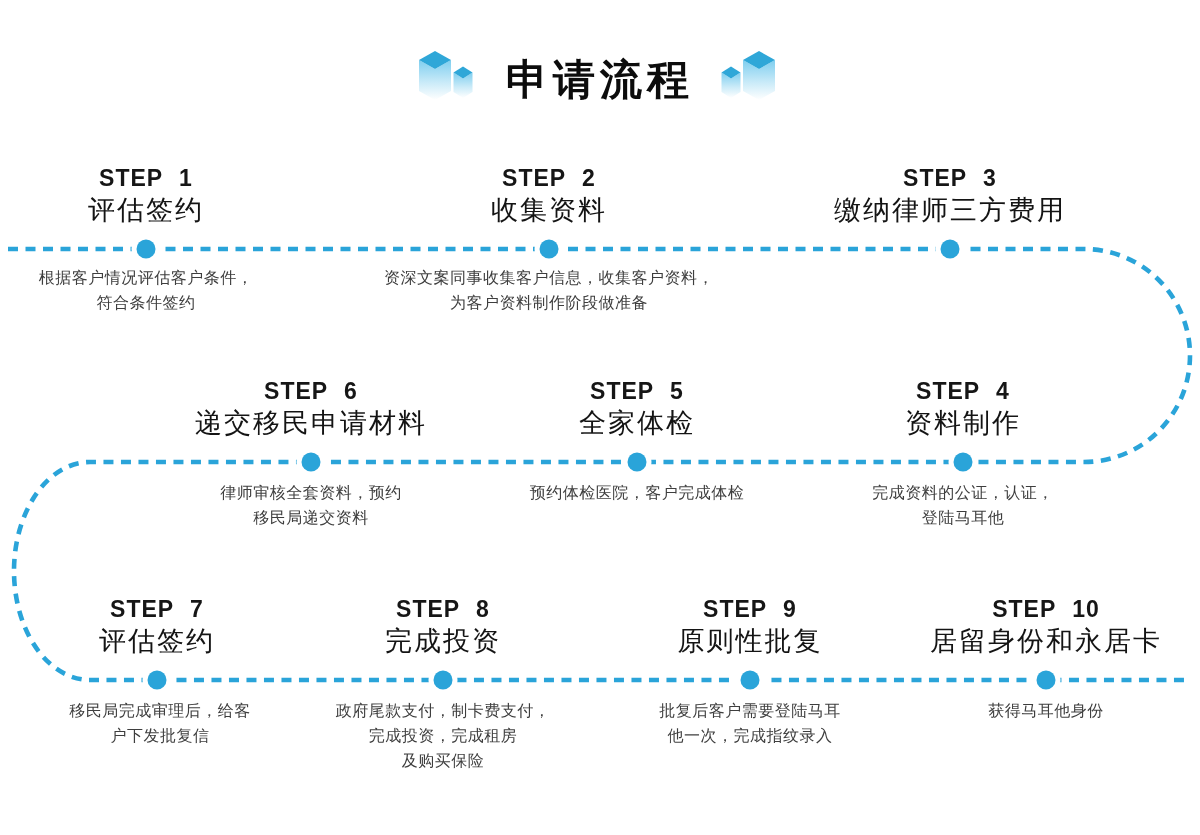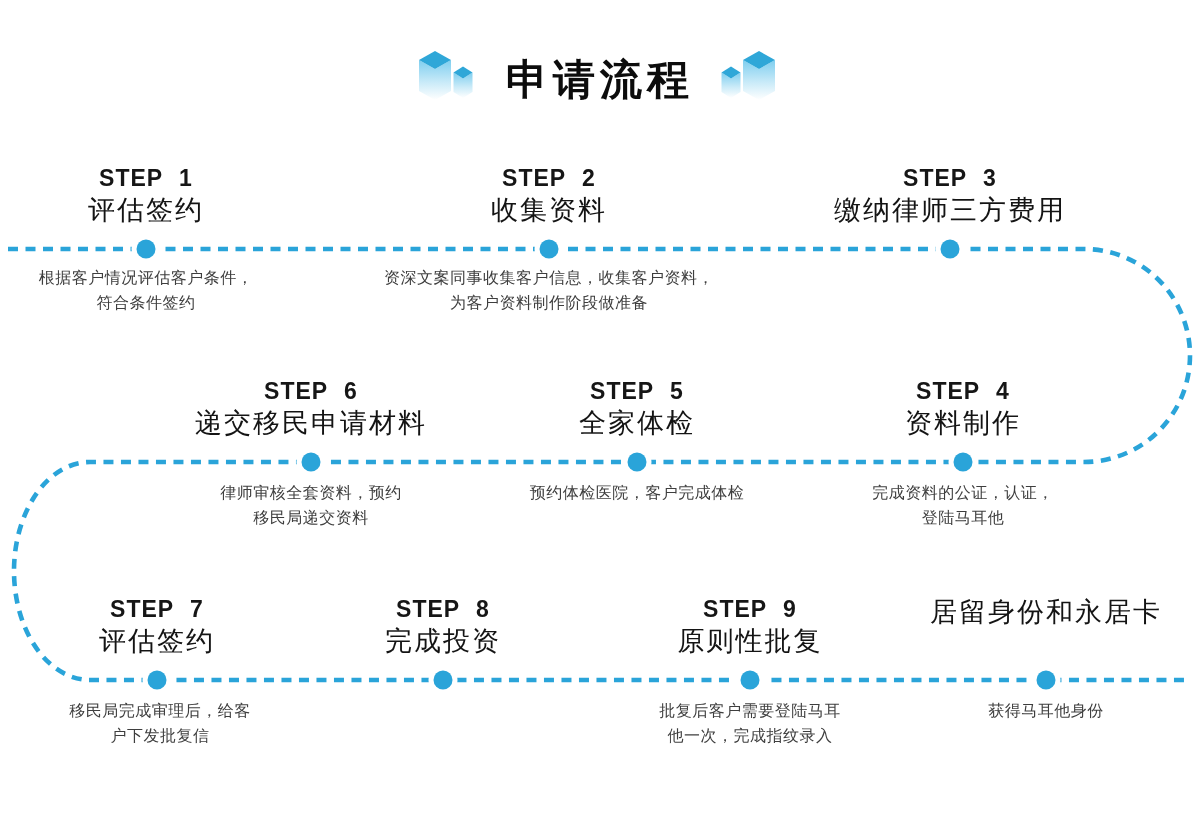--- a/index.html
+++ b/index.html
@@ -141,26 +141,30 @@
     <div class="step-label">STEP 7</div>
     <div class="step-title">评估签约</div>
   </div>
   <div class="step-desc" style="left:160px;top:699px">移民局完成审理后，给客
 户下发批复信</div>
 
   <div class="step-head" style="left:443px;top:595px">
     <div class="step-label">STEP 8</div>
     <div class="step-title">完成投资</div>
   </div>
+  <div class="step-desc" style="left:443px;top:699px">政府尾款支付，制卡费支付，
+完成投资，完成租房
+及购买保险</div>
 
   <div class="step-head" style="left:750px;top:595px">
     <div class="step-label">STEP 9</div>
     <div class="step-title">原则性批复</div>
   </div>
   <div class="step-desc" style="left:750px;top:699px">批复后客户需要登陆马耳
 他一次，完成指纹录入</div>
 
   <div class="step-head" style="left:1046px;top:595px">
+    <div class="step-label">STEP 10</div>
     <div class="step-title">居留身份和永居卡</div>
   </div>
   <div class="step-desc" style="left:1046px;top:699px">获得马耳他身份</div>
 
 </div>
 
 </body></html>

